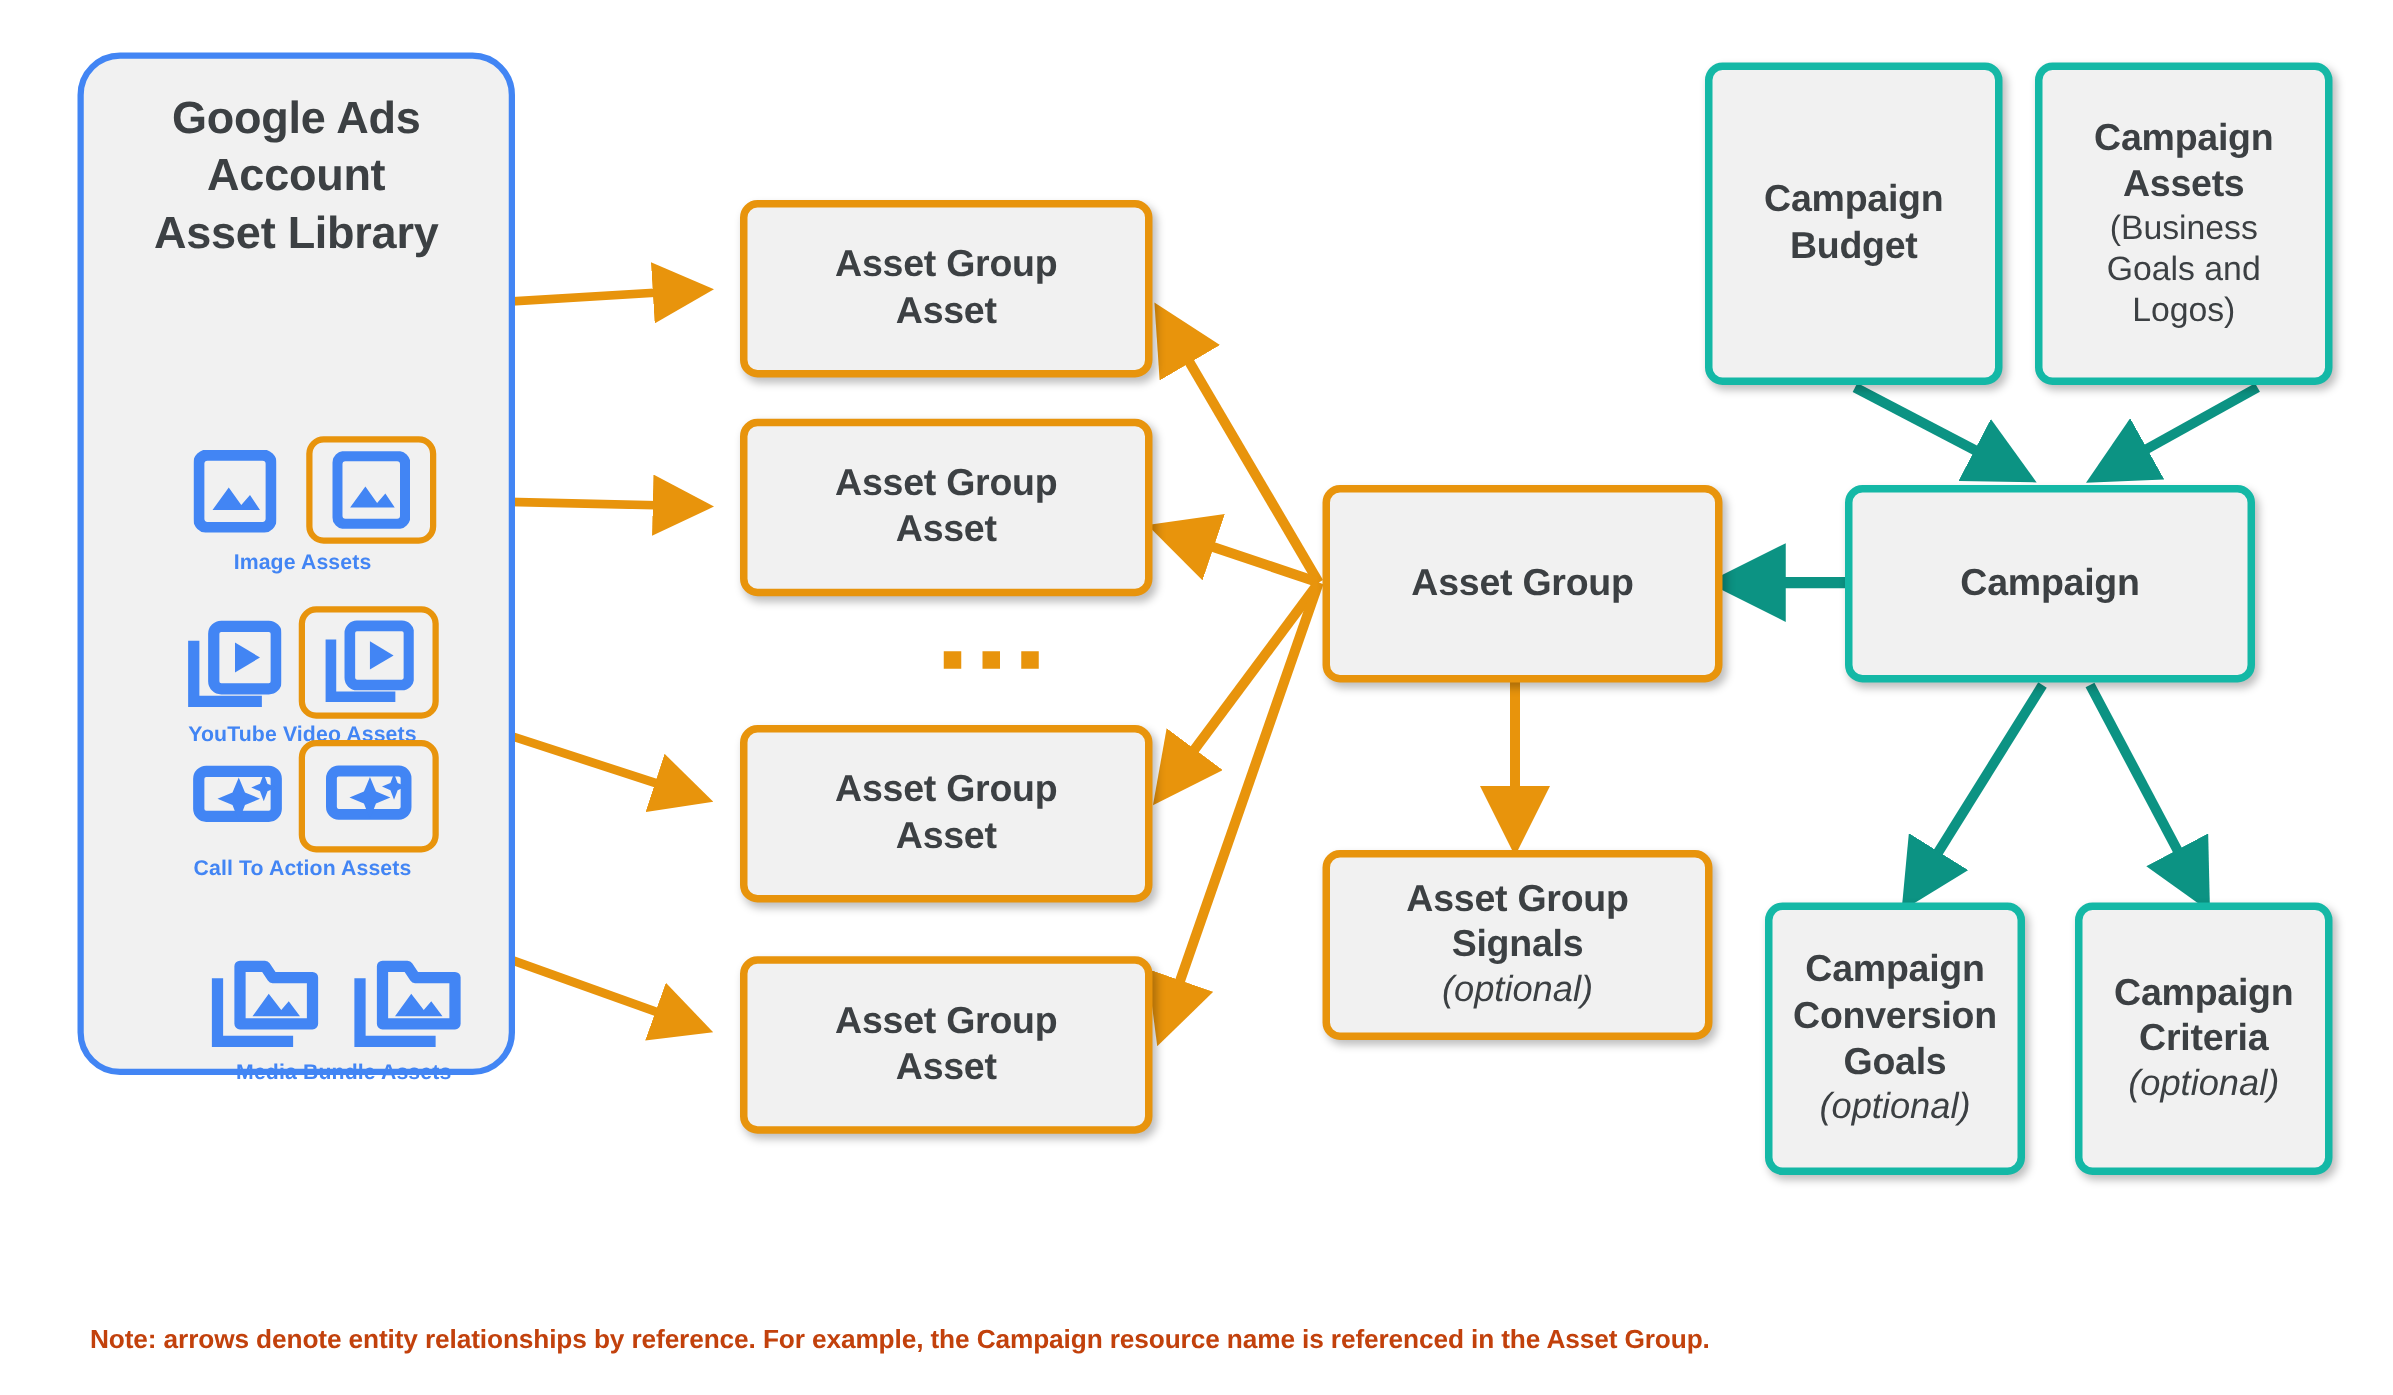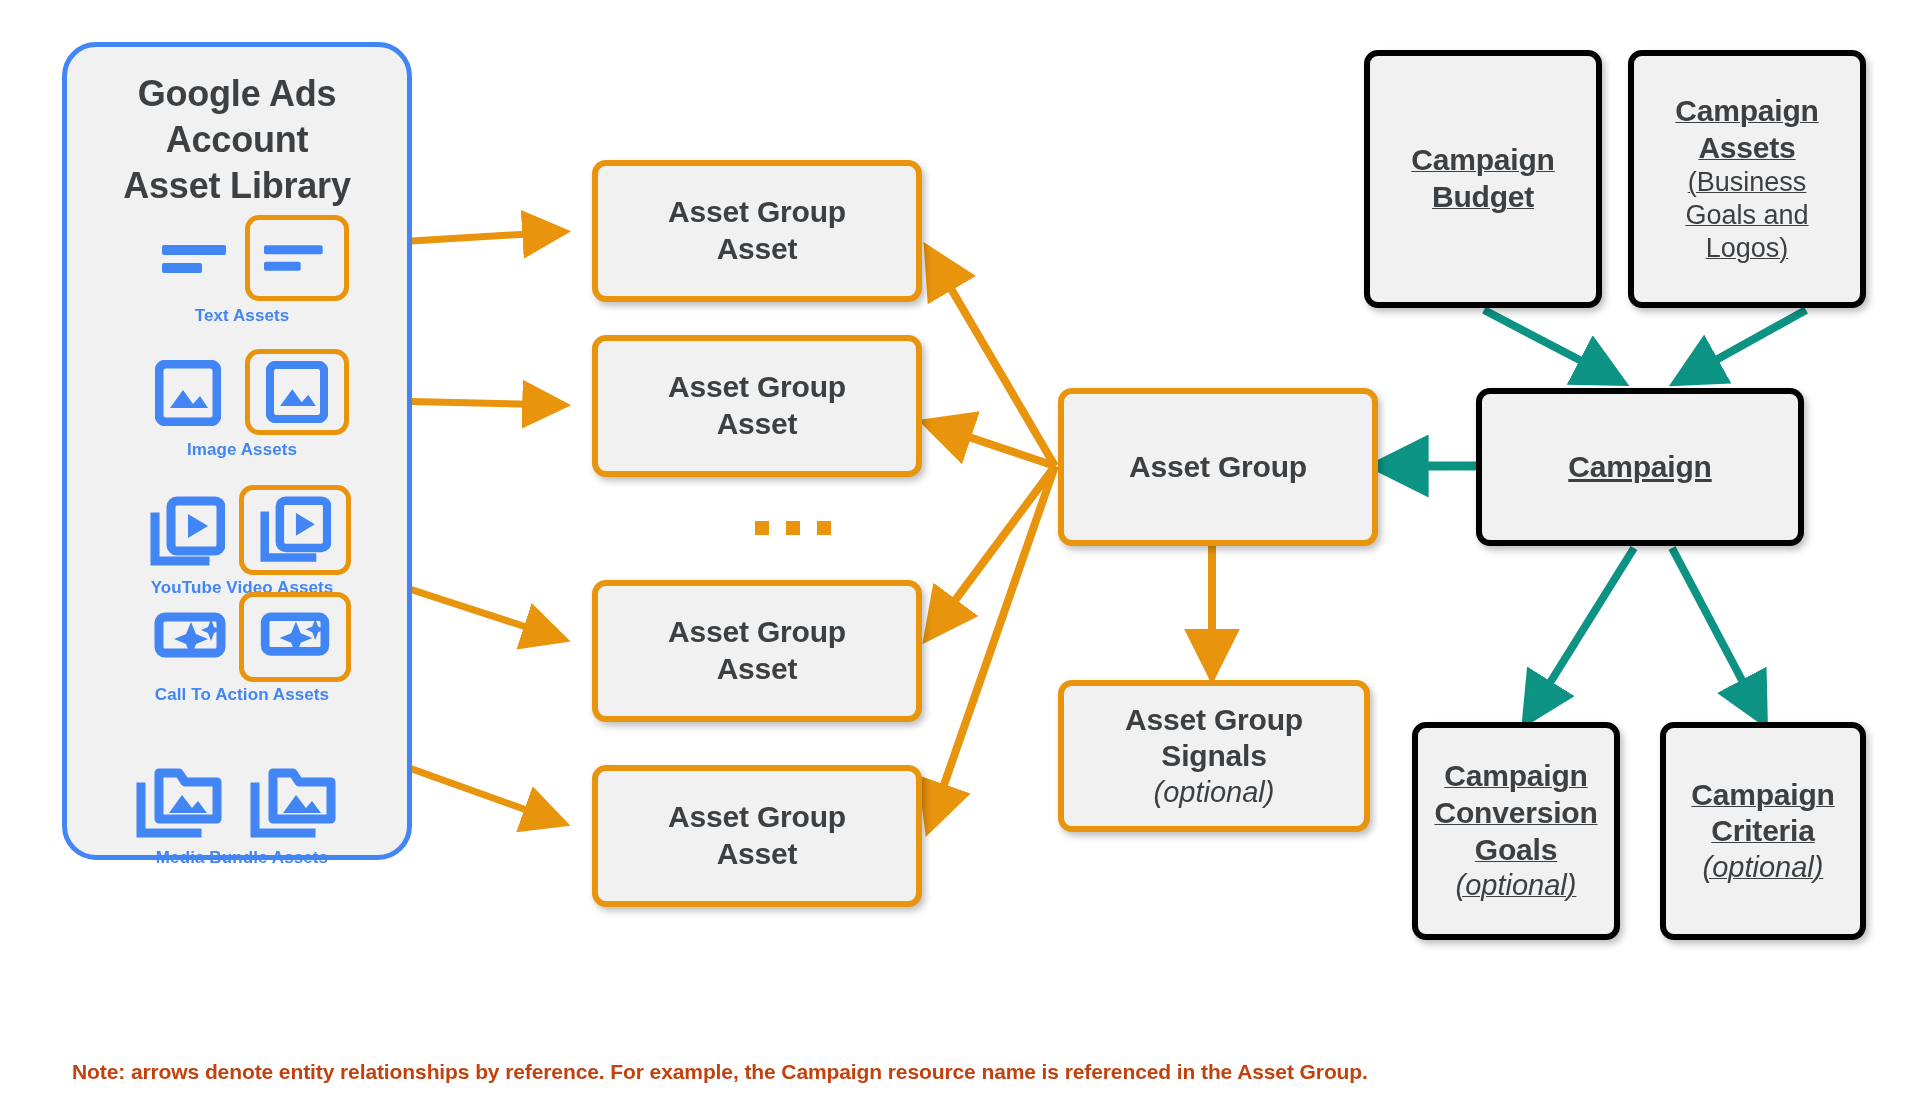--- a/index.html
+++ b/index.html
@@ -19,21 +19,21 @@
     border-radius:14px;
     box-shadow:3px 4px 7px rgba(0,0,0,.26);
     display:flex;align-items:center;justify-content:center;
     text-align:center;
     color:#3c4043;
     z-index:3;
     box-sizing:border-box;
   }
   .node .txt{line-height:1.22;padding:0 8px;}
   .orange-node{border:6px solid #e8940c;justify-content:center;}
-  .teal-node{border:6px solid #000000;text-decoration:underline;}
+  .teal-node{border:6px solid #14b8a6;}
 
   .n-title{font-weight:bold;font-size:30px;letter-spacing:-.2px;}
   .n-sub{font-weight:normal;font-size:27px;}
   .n-opt{font-style:italic;font-weight:normal;font-size:29px;}
 
   
   #library{
     position:absolute;left:62px;top:42px;width:350px;height:818px;
     background:#f1f1f1;border:5px solid #4285f4;border-radius:34px;
     z-index:2;box-sizing:border-box;
@@ -110,37 +110,20 @@
 
     <path d="M1672,548 L1762,718" stroke="#0c9383" stroke-width="8" fill="none" marker-end="url(#ar-t)"></path>
   </svg>
 
   <div id="library">
     <div id="library-title">
       <span>Google Ads Account</span><br>
       <span>Asset Library</span>
     </div>
 
-    <div class="asset-row" style="top:168px;">
-      <div class="asset-icons">
-
-        <svg class="icon-plain" style="left:95px;top:24px;" width="72" height="40" viewBox="0 0 72 40">
-          <rect x="0" y="6" width="64" height="10" rx="2" fill="#4285f4"></rect>
-          <rect x="0" y="24" width="40" height="10" rx="2" fill="#4285f4"></rect>
-        </svg>
-
-        <div class="icon-boxed" style="left:178px;top:0px;width:104px;height:86px;">
-          <svg width="66" height="40" viewBox="0 0 72 40">
-            <rect x="0" y="6" width="64" height="10" rx="2" fill="#4285f4"></rect>
-            <rect x="0" y="24" width="40" height="10" rx="2" fill="#4285f4"></rect>
-          </svg>
-        </div>
-      </div>
-      <div class="asset-label">Text Assets</div>
-    </div>
 
     <div class="asset-row" style="top:302px;">
       <div class="asset-icons">
         <svg class="icon-plain" style="left:88px;top:11px;" width="66" height="66" viewBox="0 0 66 66">
           <rect x="4" y="4" width="58" height="58" rx="7" fill="none" stroke="#4285f4" stroke-width="9"></rect>
           <path d="M15 48 L28 30 L38 44 L45 36 L53 48 Z" fill="#4285f4"></path>
         </svg>
         <div class="icon-boxed" style="left:178px;top:0px;width:104px;height:86px;">
           <svg width="62" height="62" viewBox="0 0 66 66">
             <rect x="4" y="4" width="58" height="58" rx="7" fill="none" stroke="#4285f4" stroke-width="9"></rect>
@@ -180,21 +163,21 @@
           <svg width="76" height="52" viewBox="0 0 78 54">
             <path d="M8 12 a6 6 0 0 1 6 -6 L64 6 a6 6 0 0 1 6 6 L70 36 a6 6 0 0 1 -6 6 L14 42 a6 6 0 0 1 -6 -6 Z" fill="none" stroke="#4285f4" stroke-width="9"></path>
             <path d="M40 46 L45 33 L57 28 L45 23 L40 11 L35 23 L23 28 L35 33 Z" fill="#4285f4"></path>
             <path d="M58 22 L61 14 L68 11 L61 8 L58 0 L55 8 L48 11 L55 14 Z" fill="#4285f4" transform="translate(2,8)"></path>
           </svg>
         </div>
       </div>
       <div class="asset-label">Call To Action Assets</div>
     </div>
 
-    <div class="asset-row" style="top:710px;">
+    <div class="asset-row" style="top:710px;margin-left:33px;">
       <div class="asset-icons">
         <svg class="icon-plain" style="left:68px;top:6px;" width="90" height="80" viewBox="0 0 90 80">
           <path d="M6 24 L6 70 L62 70" fill="none" stroke="#4285f4" stroke-width="9" stroke-linecap="square"></path>
           <path d="M24 10 L44 10 L50 19 L82 19 L82 56 L24 56 Z" fill="none" stroke="#4285f4" stroke-width="9" stroke-linejoin="round"></path>
           <path d="M34 50 L47 32 L57 45 L63 38 L72 50 Z" fill="#4285f4"></path>
         </svg>
         <svg class="icon-plain" style="left:182px;top:6px;" width="90" height="80" viewBox="0 0 90 80">
           <path d="M6 24 L6 70 L62 70" fill="none" stroke="#4285f4" stroke-width="9" stroke-linecap="square"></path>
           <path d="M24 10 L44 10 L50 19 L82 19 L82 56 L24 56 Z" fill="none" stroke="#4285f4" stroke-width="9" stroke-linejoin="round"></path>
           <path d="M34 50 L47 32 L57 45 L63 38 L72 50 Z" fill="#4285f4"></path>

